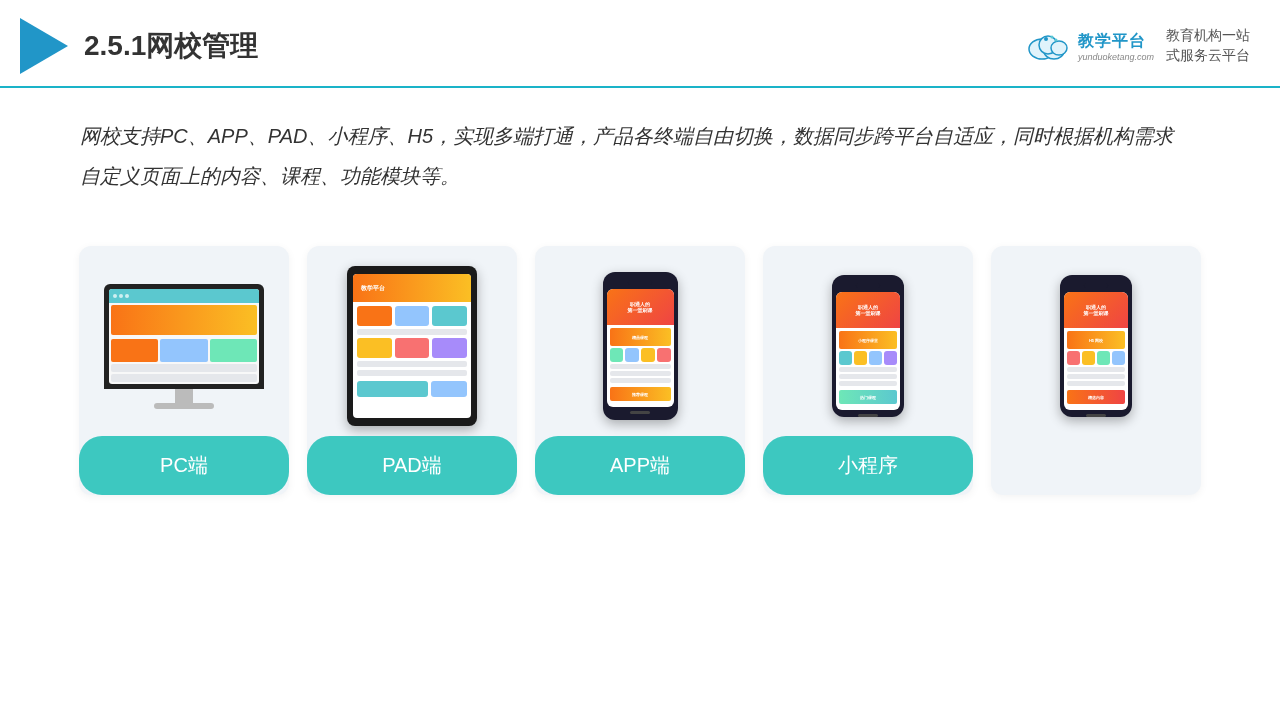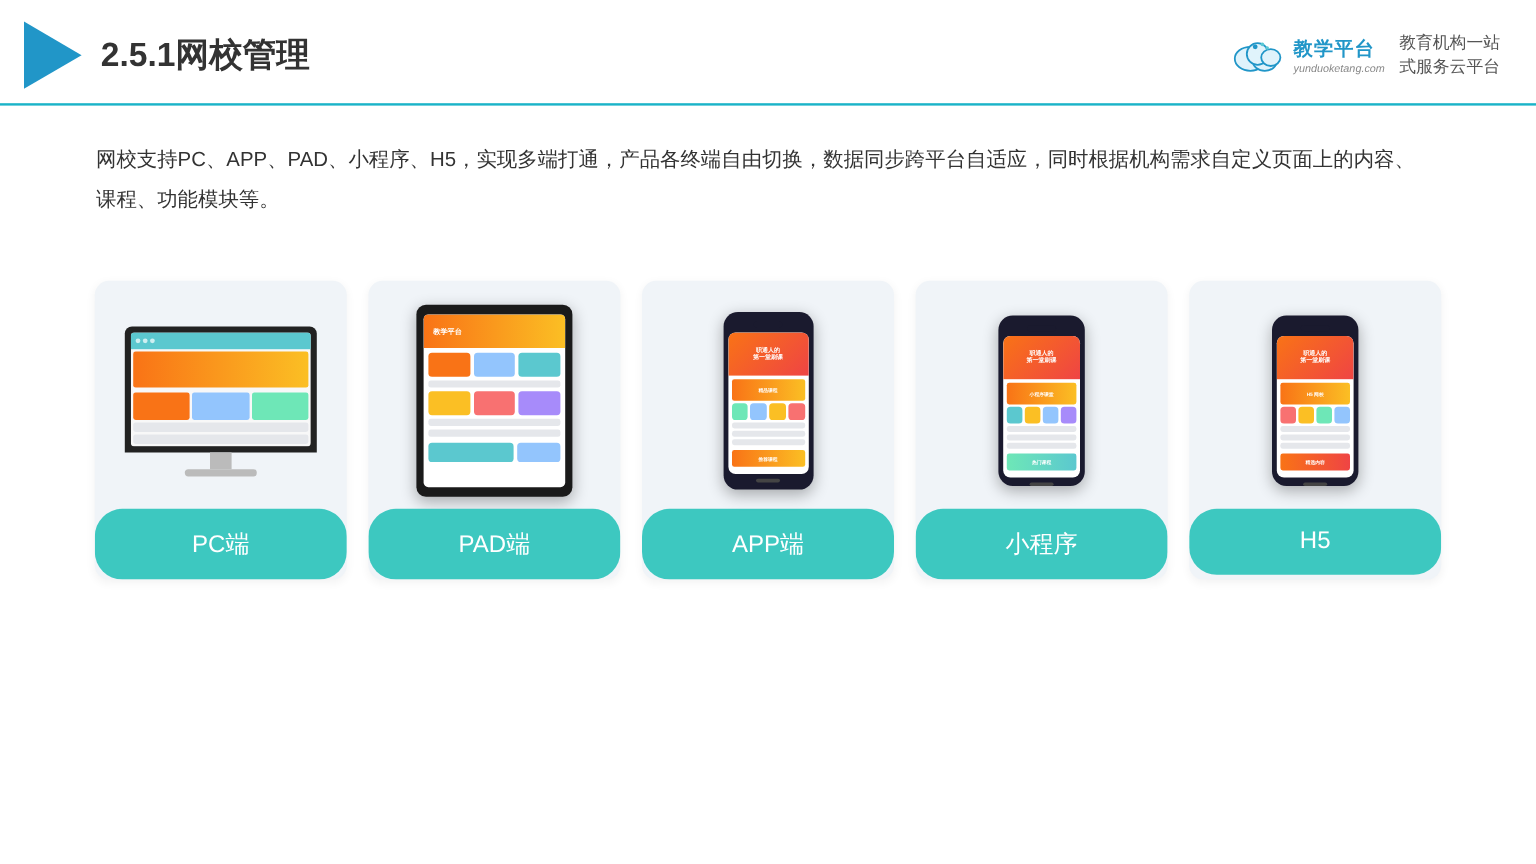--- a/index.html
+++ b/index.html
@@ -72,23 +72,24 @@
       font-size: 14px;
       color: #555;
       line-height: 1.4;
       text-align: left;
       margin-left: 4px;
     }
 
     
     .description {
       padding: 28px 100px 20px 80px;
-      font-size: 17px;
+      font-size: 20px;
       color: #333;
       line-height: 2;
+      font-style: italic;
     }
 
     
     .cards-container {
       display: flex;
       justify-content: center;
       gap: 18px;
       padding: 20px 60px;
       margin-top: 10px;
     }
@@ -535,16 +536,15 @@
             <div class="phone-content-row"></div>
             <div class="phone-content-row"></div>
             <div class="phone-banner" style="height:14px;margin-top:2px;background:linear-gradient(to right,#f97316,#ef4444);">
               <div class="phone-banner-text">精选内容</div>
             </div>
           </div>
         </div>
         <div class="phone-home"></div>
       </div>
     </div>
-    <div class="card-label">H5</div>
   </div>
 
 </div>
 
 </body></html>

